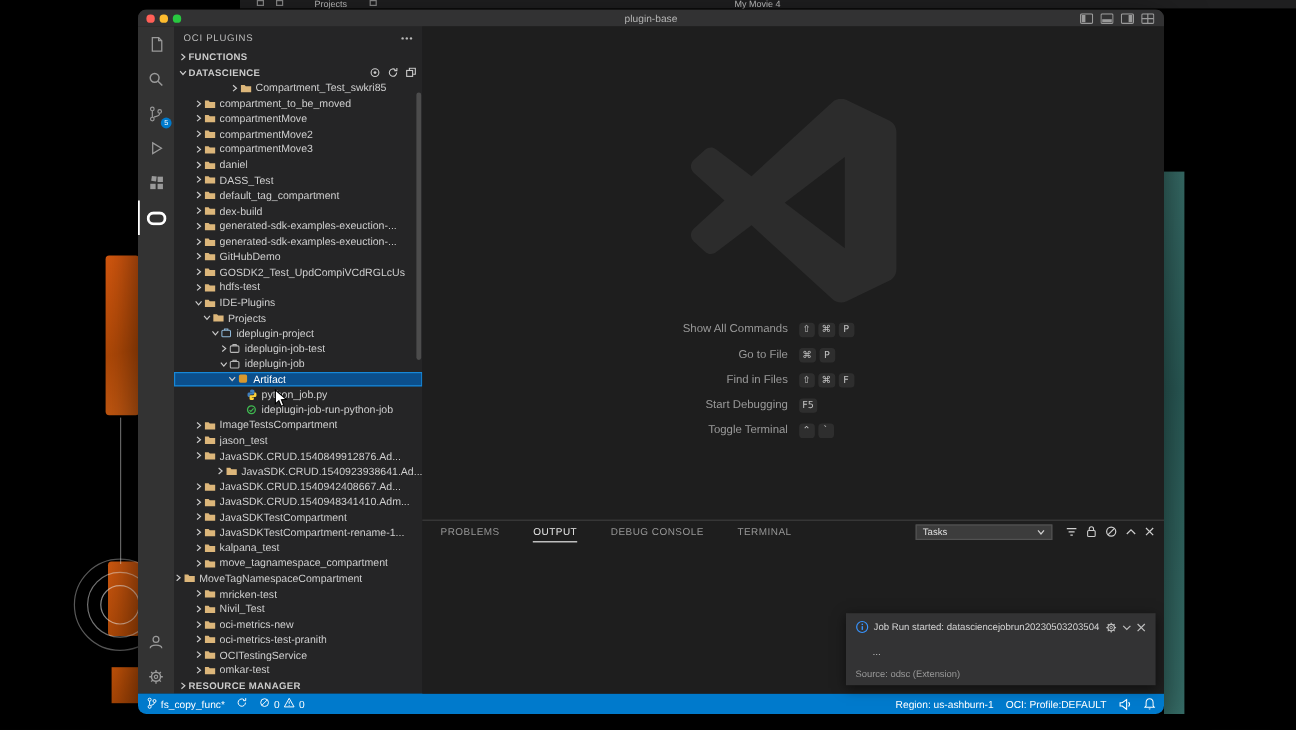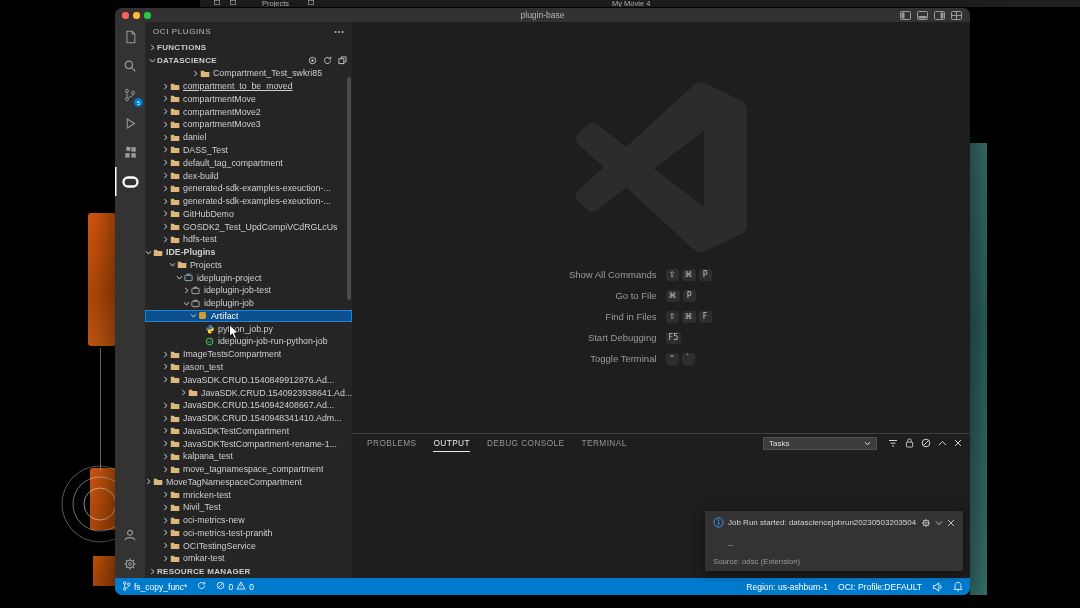--- a/index.html
+++ b/index.html
@@ -77,21 +77,21 @@
   .sc-row { display:flex; align-items:center; height:13px; }
   .sc-label { flex:1; text-align:right; font-size:9.5px; color:#9a9a9a; padding-right:9px; }
   .sc-keys { flex:1; display:flex; gap:3px; align-items:center; }
   .keycap { display:inline-flex; align-items:center; justify-content:center; min-width:13px; height:12px;
     padding:0 3px; background:rgba(128,128,128,.17); border-radius:3px; color:#c2c2c2; font-size:8px;
     font-family:"DejaVu Sans","Liberation Sans",sans-serif; }
 
   
   .panel { flex:1; border-top:1px solid #3e3e3e; position:relative; background:#1e1e1e; }
   .panel-header { height:18px; display:flex; align-items:center; padding-left:15px; position:relative; }
-  .panel-tabs { display:flex; gap:17px; }
+  .panel-tabs { display:flex; gap:28px; }
   .panel-tab { font-size:8.3px; letter-spacing:.4px; color:#969696; height:18px; display:flex;
     align-items:center; border-bottom:1px solid transparent; }
   .panel-tab.active { color:#e7e7e7; border-bottom-color:#e7e7e7; }
   .panel-actions { position:absolute; right:8px; top:0; height:18px; display:flex; align-items:center; gap:7px; }
   .panel-actions > span { display:flex; }
   .tasks-dd { width:114px; height:13px; background:#3c3c3c; border:1px solid #525252; display:flex;
     align-items:center; justify-content:space-between; padding:0 5px; font-size:8px; color:#e0e0e0; margin-right:4px; }
 
   
   .toast { position:absolute; right:7px; bottom:24px; width:258px; height:60px; background:#333334;
@@ -282,21 +282,21 @@
                   <path d="M2.5 1.2 L5.8 4 L2.5 6.8" fill="none" stroke="#cccccc" stroke-width="1.1"></path>
                 </svg>
               </span>
               <span class="ticon">
                 <svg width="10" height="9" viewBox="0 0 11 10">
                   <path d="M0.8 2 h3.4 l1.1 1.3 h5 v5.5 h-9.5 z" fill="#dcb67a"></path>
                 </svg>
               </span>
               <span class="tlabel">Compartment_Test_swkri85</span>
             </div>
-            <div class="tree-row" style="padding-left: 17px; text-decoration: underline;">
+            <div class="tree-row" style="padding-left: 17px;">
               <span class="twisty">
                 <svg width="7" height="7" viewBox="0 0 8 8">
                   <path d="M2.5 1.2 L5.8 4 L2.5 6.8" fill="none" stroke="#cccccc" stroke-width="1.1"></path>
                 </svg>
               </span>
               <span class="ticon">
                 <svg width="10" height="9" viewBox="0 0 11 10">
                   <path d="M0.8 2 h3.4 l1.1 1.3 h5 v5.5 h-9.5 z" fill="#dcb67a"></path>
                 </svg>
               </span>
@@ -451,21 +451,21 @@
                   <path d="M2.5 1.2 L5.8 4 L2.5 6.8" fill="none" stroke="#cccccc" stroke-width="1.1"></path>
                 </svg>
               </span>
               <span class="ticon">
                 <svg width="10" height="9" viewBox="0 0 11 10">
                   <path d="M0.8 2 h3.4 l1.1 1.3 h5 v5.5 h-9.5 z" fill="#dcb67a"></path>
                 </svg>
               </span>
               <span class="tlabel">hdfs-test</span>
             </div>
-            <div class="tree-row" style="padding-left: 0; font-weight: bold;">
+            <div class="tree-row" style="padding-left: 17px;">
               <span class="twisty">
                 <svg width="7" height="7" viewBox="0 0 8 8">
                   <path d="M1.2 2.5 L4 5.8 L6.8 2.5" fill="none" stroke="#cccccc" stroke-width="1.1"></path>
                 </svg>
               </span>
               <span class="ticon">
                 <svg width="10" height="9" viewBox="0 0 11 10">
                   <path d="M0.8 2 h3.4 l1.1 1.3 h5 v5.5 h-9.5 z" fill="#dcb67a"></path>
                 </svg>
               </span>

